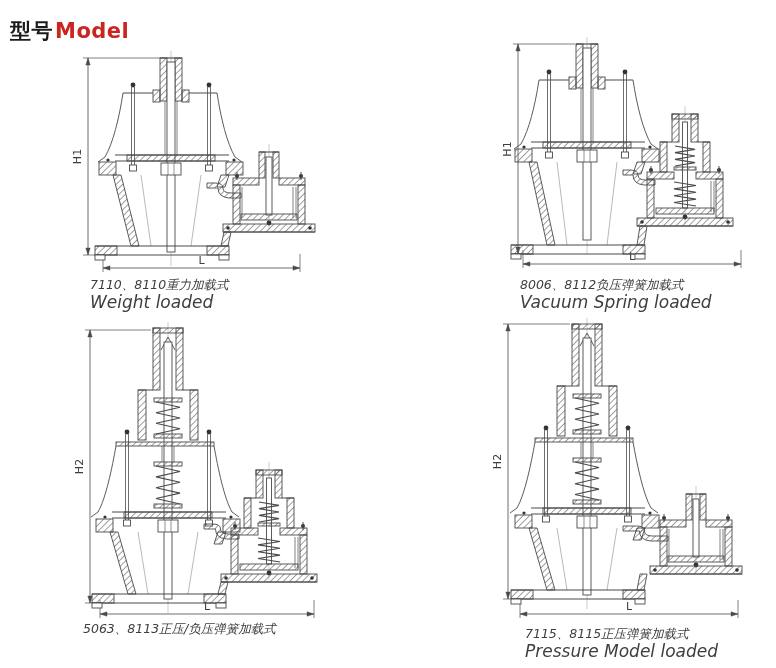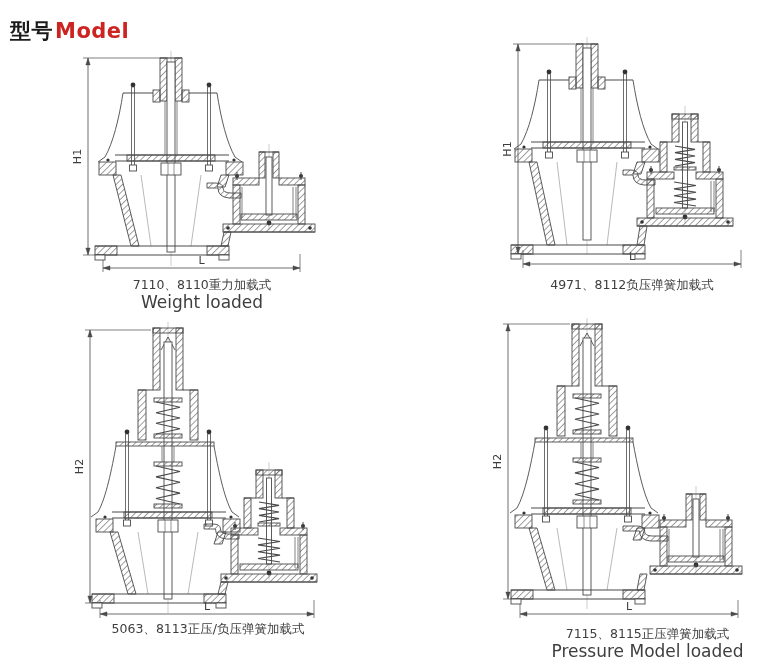--- a/index.html
+++ b/index.html
@@ -5,21 +5,21 @@
   html,body{margin:0;padding:0;}
   body{
     width:776px;height:668px;position:relative;background:#ffffff;
     font-family:"DejaVu Sans","Liberation Sans",sans-serif;overflow:hidden;
   }
   .title{position:absolute;left:10px;top:3px;font-size:21px;font-weight:bold;letter-spacing:.5px;}
   .title .cn{color:#1a1a1a;text-align:center;}
   .title .en{color:#cc2420;margin-left:2px;}
   figure{margin:0;padding:0;}
   .fig-svg{position:absolute;}
-  .cap{position:absolute;text-align:center;color:#3e3e3e;line-height:1.22;}
+  .cap{position:absolute;color:#3e3e3e;line-height:1.22;font-style:italic;}
   .cap .cn{font-size:12.5px;}
   .cap .en{font-size:17px;}
   .cap0{left:90px;top:277px;width:224px;}
   .cap1{left:520px;top:277px;width:224px;}
   .cap2{left:83px;top:621px;width:250px;}
   .cap3{left:525px;top:626px;width:245px;}
   #svg0{left:57px;top:33px;}
   #svg1{left:483px;top:30px;}
   #svg2{left:58px;top:316px;}
   #svg3{left:476px;top:314px;}
@@ -221,21 +221,22 @@
         <line x1="154" y1="196" x2="250" y2="196" stroke="#4a4a4a" stroke-width="1"></line>
         <circle cx="159" cy="192" r="1.8" fill="#333"></circle>
         <circle cx="245" cy="192" r="1.8" fill="#333"></circle>
       </g>
       <g>
         <path d="M140,140 L147,140 Q155,140 155,145 Q155,150 163,150 L172,150 L172,155 L161,155 Q150,154 150,145 Q150,145 145,145 L140,145 Z" fill="url(#hp1)" stroke="#4a4a4a" stroke-width="0.9"></path>
         <path d="M154,215 L161,215 L164,196 L157,196 Z" fill="url(#hp1)" stroke="#4a4a4a" stroke-width="0.9"></path>
       </g>
     </svg>
   <figcaption class="cap cap1">
-    <div class="cn">4971、8112负压弹簧加载式</div>
+    <div class="cn">8006、8112负压弹簧加载式</div>
+    <div class="en">Vacuum Spring loaded</div>
   </figcaption>
 </figure>
 
 <figure>
   <svg id="svg2" class="fig-svg" width="302" height="304" viewBox="0 0 302 304">
       <defs>
         <pattern id="hp2" patternUnits="userSpaceOnUse" width="4.5" height="4.5" patternTransform="rotate(45)">
           <line x1="0" y1="0" x2="0" y2="4.5" stroke="#5f5f5f" stroke-width="1.2"></line>
         </pattern>
       </defs>

